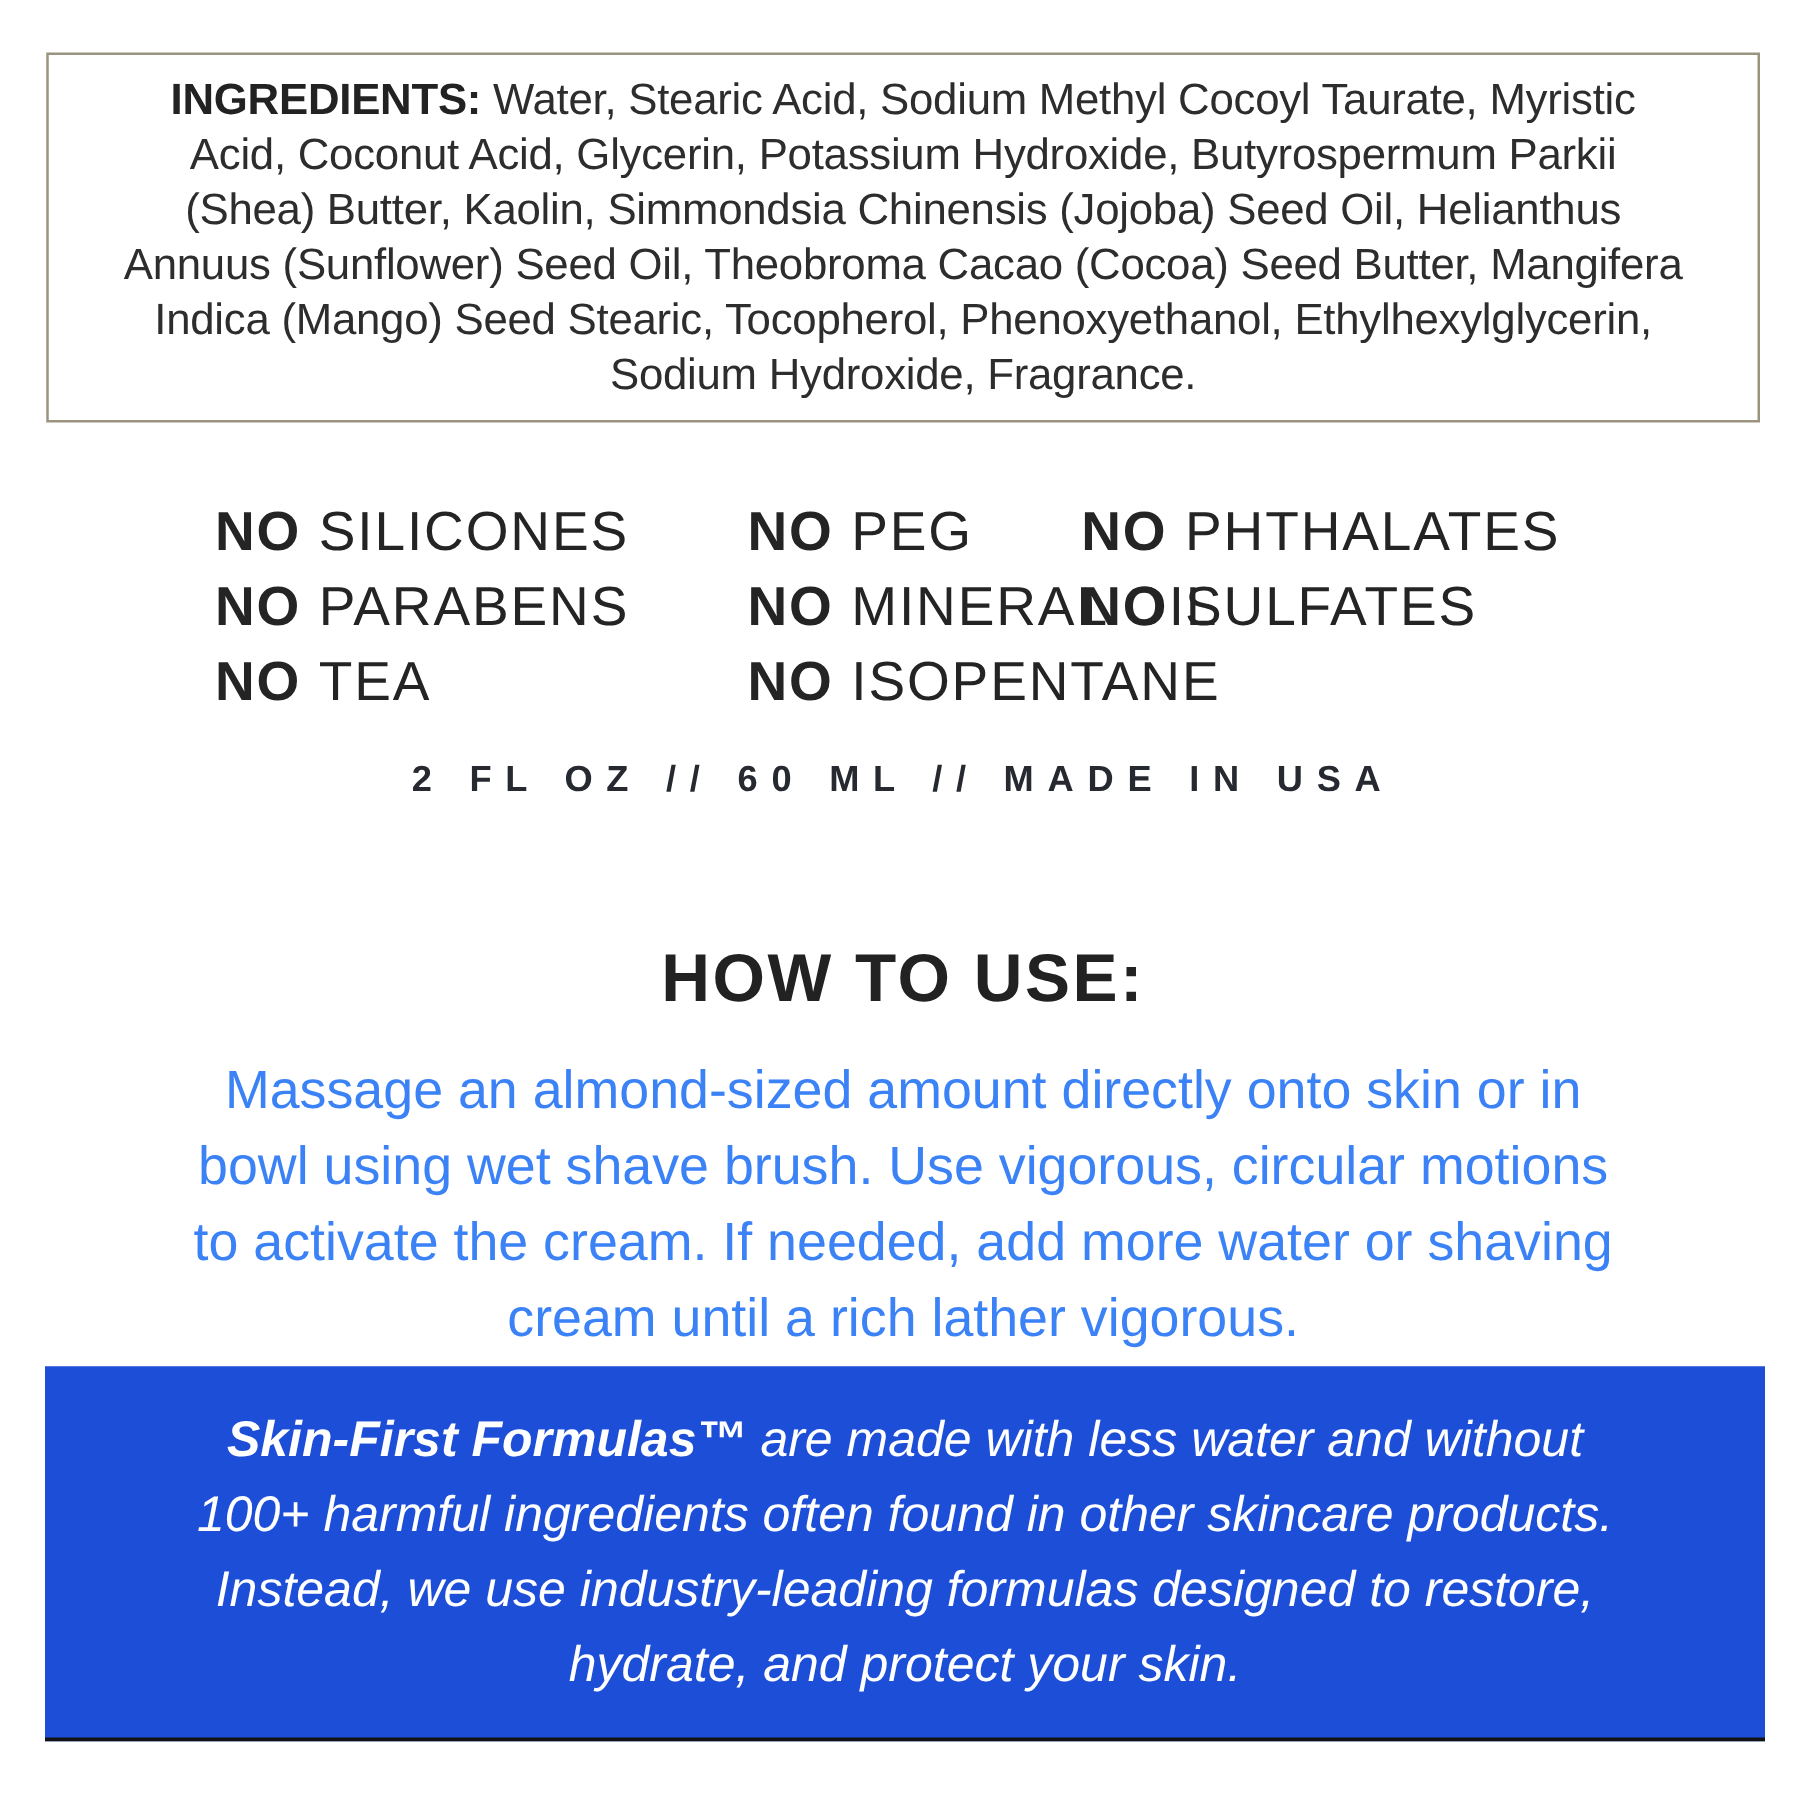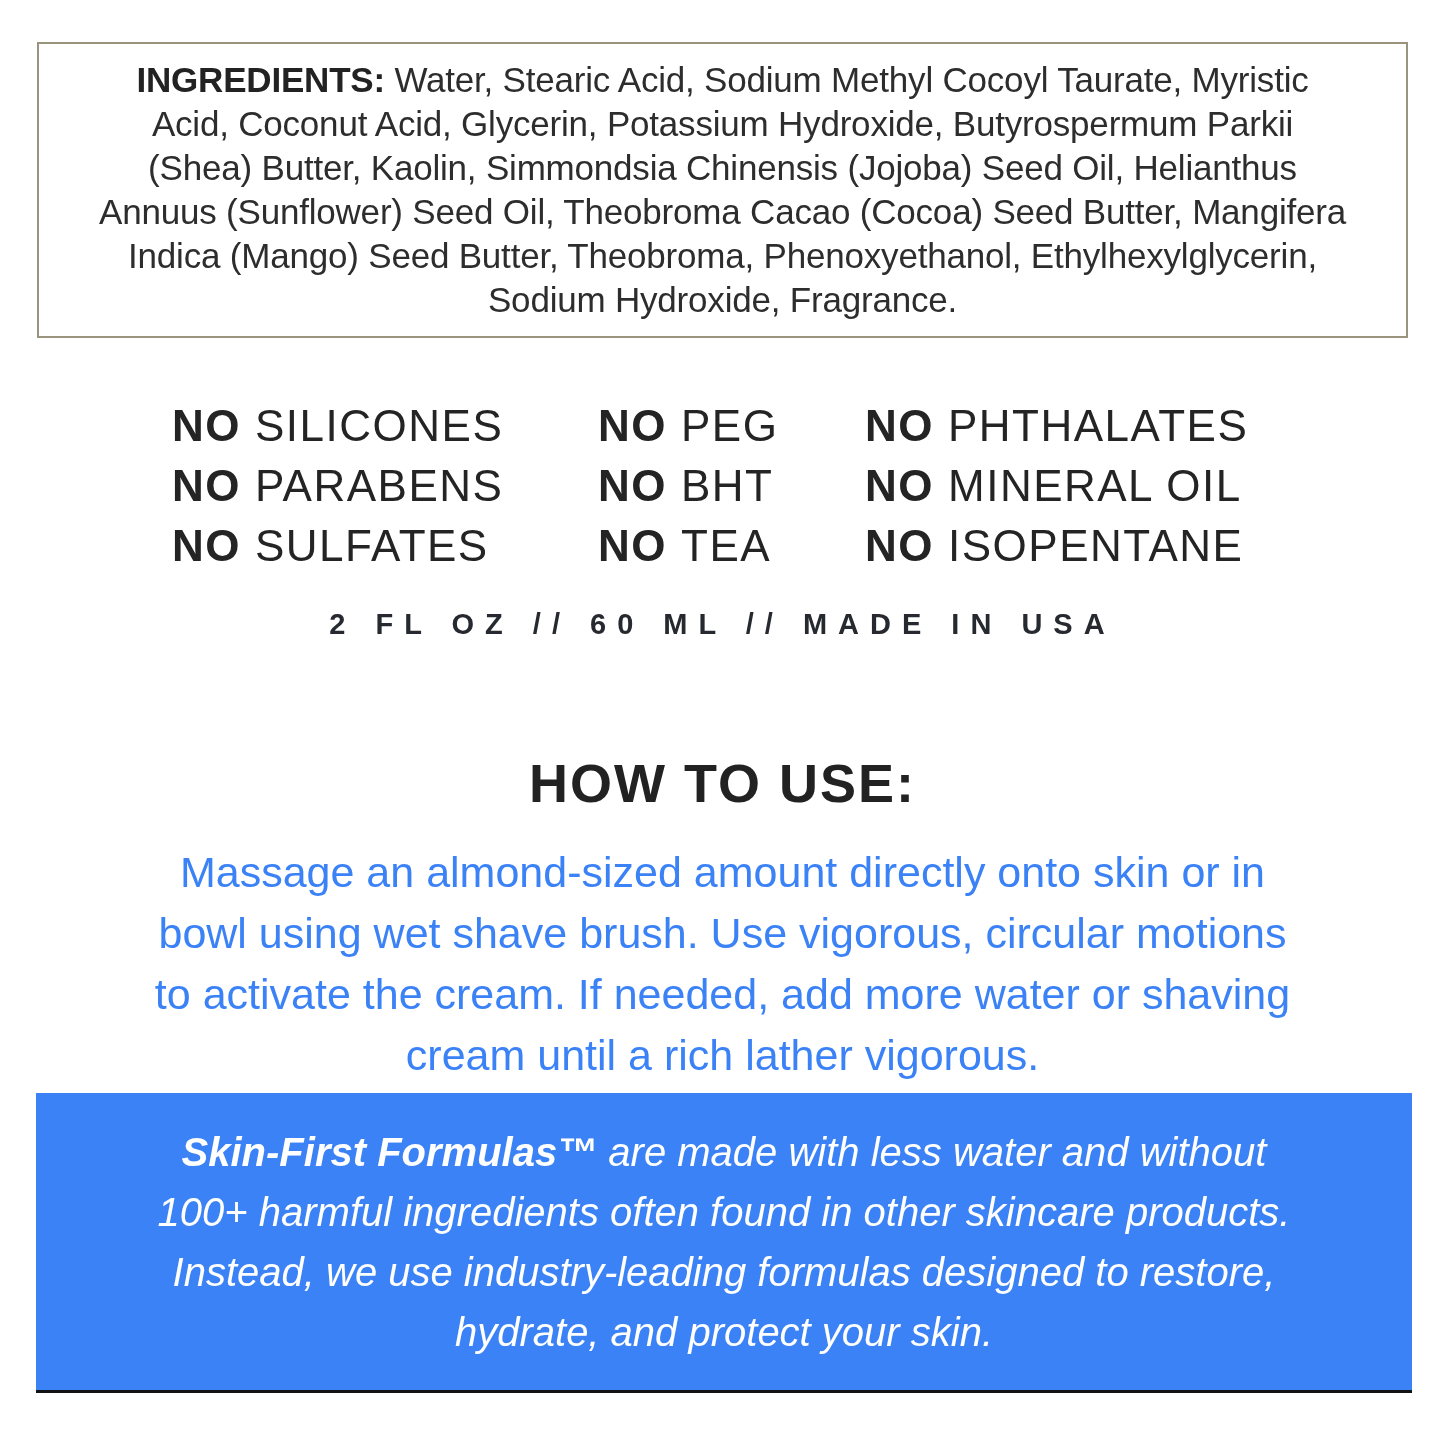--- a/index.html
+++ b/index.html
@@ -97,21 +97,21 @@
   }
   .howto-body .line { white-space: nowrap; }
 
   
   .formula-box {
     position: absolute;
     left: 36px;
     top: 1093px;
     width: 1376px;
     height: 300px;
-    background: #3b82f6;
+    background: #1d4ed8;
     border-bottom: 3px solid #121315;
     box-sizing: border-box;
     display: flex;
     align-items: center;
     justify-content: center;
   }
   .formula-text {
     text-align: center;
     font-style: italic;
     font-size: 40px;
@@ -123,31 +123,30 @@
 </style>
 </head>
 <body>
 
 <div class="ingredients-box">
   <div class="ingredients-text">
     <div class="line"><span class="ing-label">INGREDIENTS:</span> <span>Water, Stearic Acid, Sodium Methyl Cocoyl Taurate, Myristic</span></div>
     <div class="line">Acid, Coconut Acid, Glycerin, Potassium Hydroxide, Butyrospermum Parkii</div>
     <div class="line">(Shea) Butter, Kaolin, Simmondsia Chinensis (Jojoba) Seed Oil, Helianthus</div>
     <div class="line">Annuus (Sunflower) Seed Oil, Theobroma Cacao (Cocoa) Seed Butter, Mangifera</div>
-    <div class="line">Indica (Mango) Seed Butter, Theobroma, Phenoxyethanol, Ethylhexylglycerin,</div>
+    <div class="line">Indica (Mango) Seed Stearic, Tocopherol, Phenoxyethanol, Ethylhexylglycerin,</div>
     <div class="line">Sodium Hydroxide, Fragrance.</div>
   </div>
 </div>
 
 <div class="no-grid">
   <div class="claim"><span class="no-word">NO</span><span>SILICONES</span></div>
   <div class="claim"><span class="no-word">NO</span><span>PEG</span></div>
   <div class="claim"><span class="no-word">NO</span><span>PHTHALATES</span></div>
   <div class="claim"><span class="no-word">NO</span><span>PARABENS</span></div>
-  <div class="claim"><span class="no-word">NO</span><span>BHT</span></div>
   <div class="claim"><span class="no-word">NO</span><span>MINERAL OIL</span></div>
   <div class="claim"><span class="no-word">NO</span><span>SULFATES</span></div>
   <div class="claim"><span class="no-word">NO</span><span>TEA</span></div>
   <div class="claim"><span class="no-word">NO</span><span>ISOPENTANE</span></div>
 </div>
 
 <div class="size-line">2 FL OZ // 60 ML // MADE IN USA</div>
 
 <div class="howto">
   <div class="howto-heading">HOW TO USE:</div>

